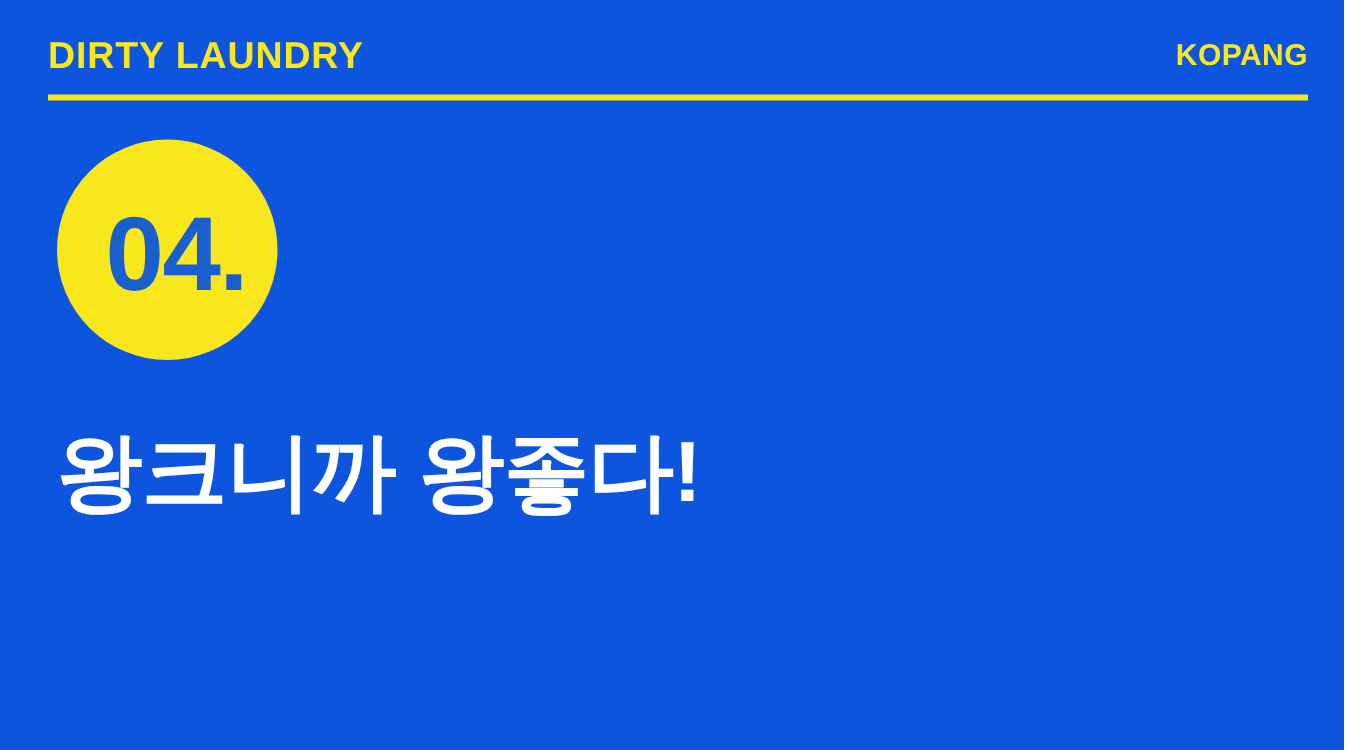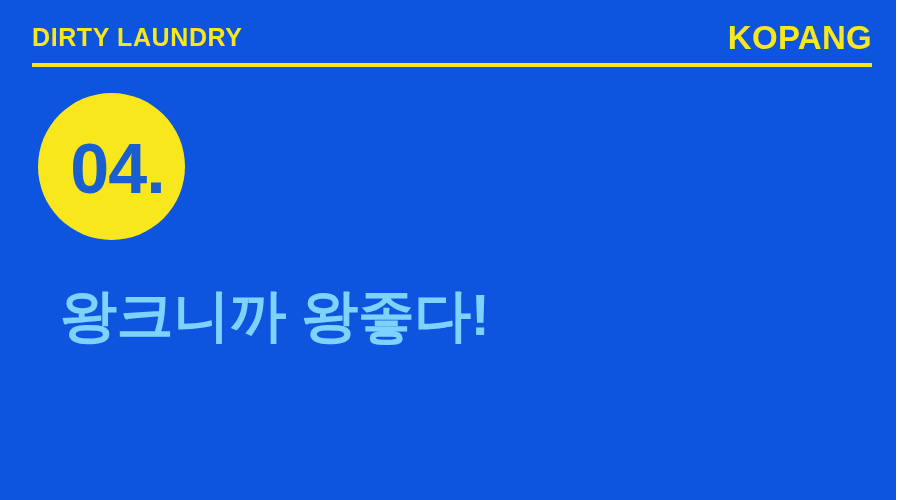--- a/index.html
+++ b/index.html
@@ -39,21 +39,21 @@
     color: #f8e71c;
     font-size: 25px;
     font-weight: bold;
     letter-spacing: 0.6px;
     line-height: 1;
     white-space: nowrap;
   }
 
   .brand-right {
     color: #f8e71c;
-    font-size: 33px;
+    font-size: 20px;
     font-weight: bold;
     letter-spacing: 0.3px;
     line-height: 1;
     white-space: nowrap;
   }
 
   .divider {
     position: absolute;
     left: 32px;
     top: 63px;
@@ -90,27 +90,26 @@
 
   
   .headline {
     position: absolute;
     left: 38px;
     top: 272px;
     width: 830px;
   }
 
   .headline-line {
-    color: #7dd3fc;
+    color: #ffffff;
     font-size: 57px;
     font-weight: bold;
     line-height: 86px;
     letter-spacing: -0.5px;
     white-space: nowrap;
-    margin-left: 22px;
   }
 </style>
 </head>
 <body>
 
 <div id="slide">
 
   <div class="header">
     <div class="brand-left">DIRTY LAUNDRY</div>
     <div class="brand-right">KOPANG</div>

